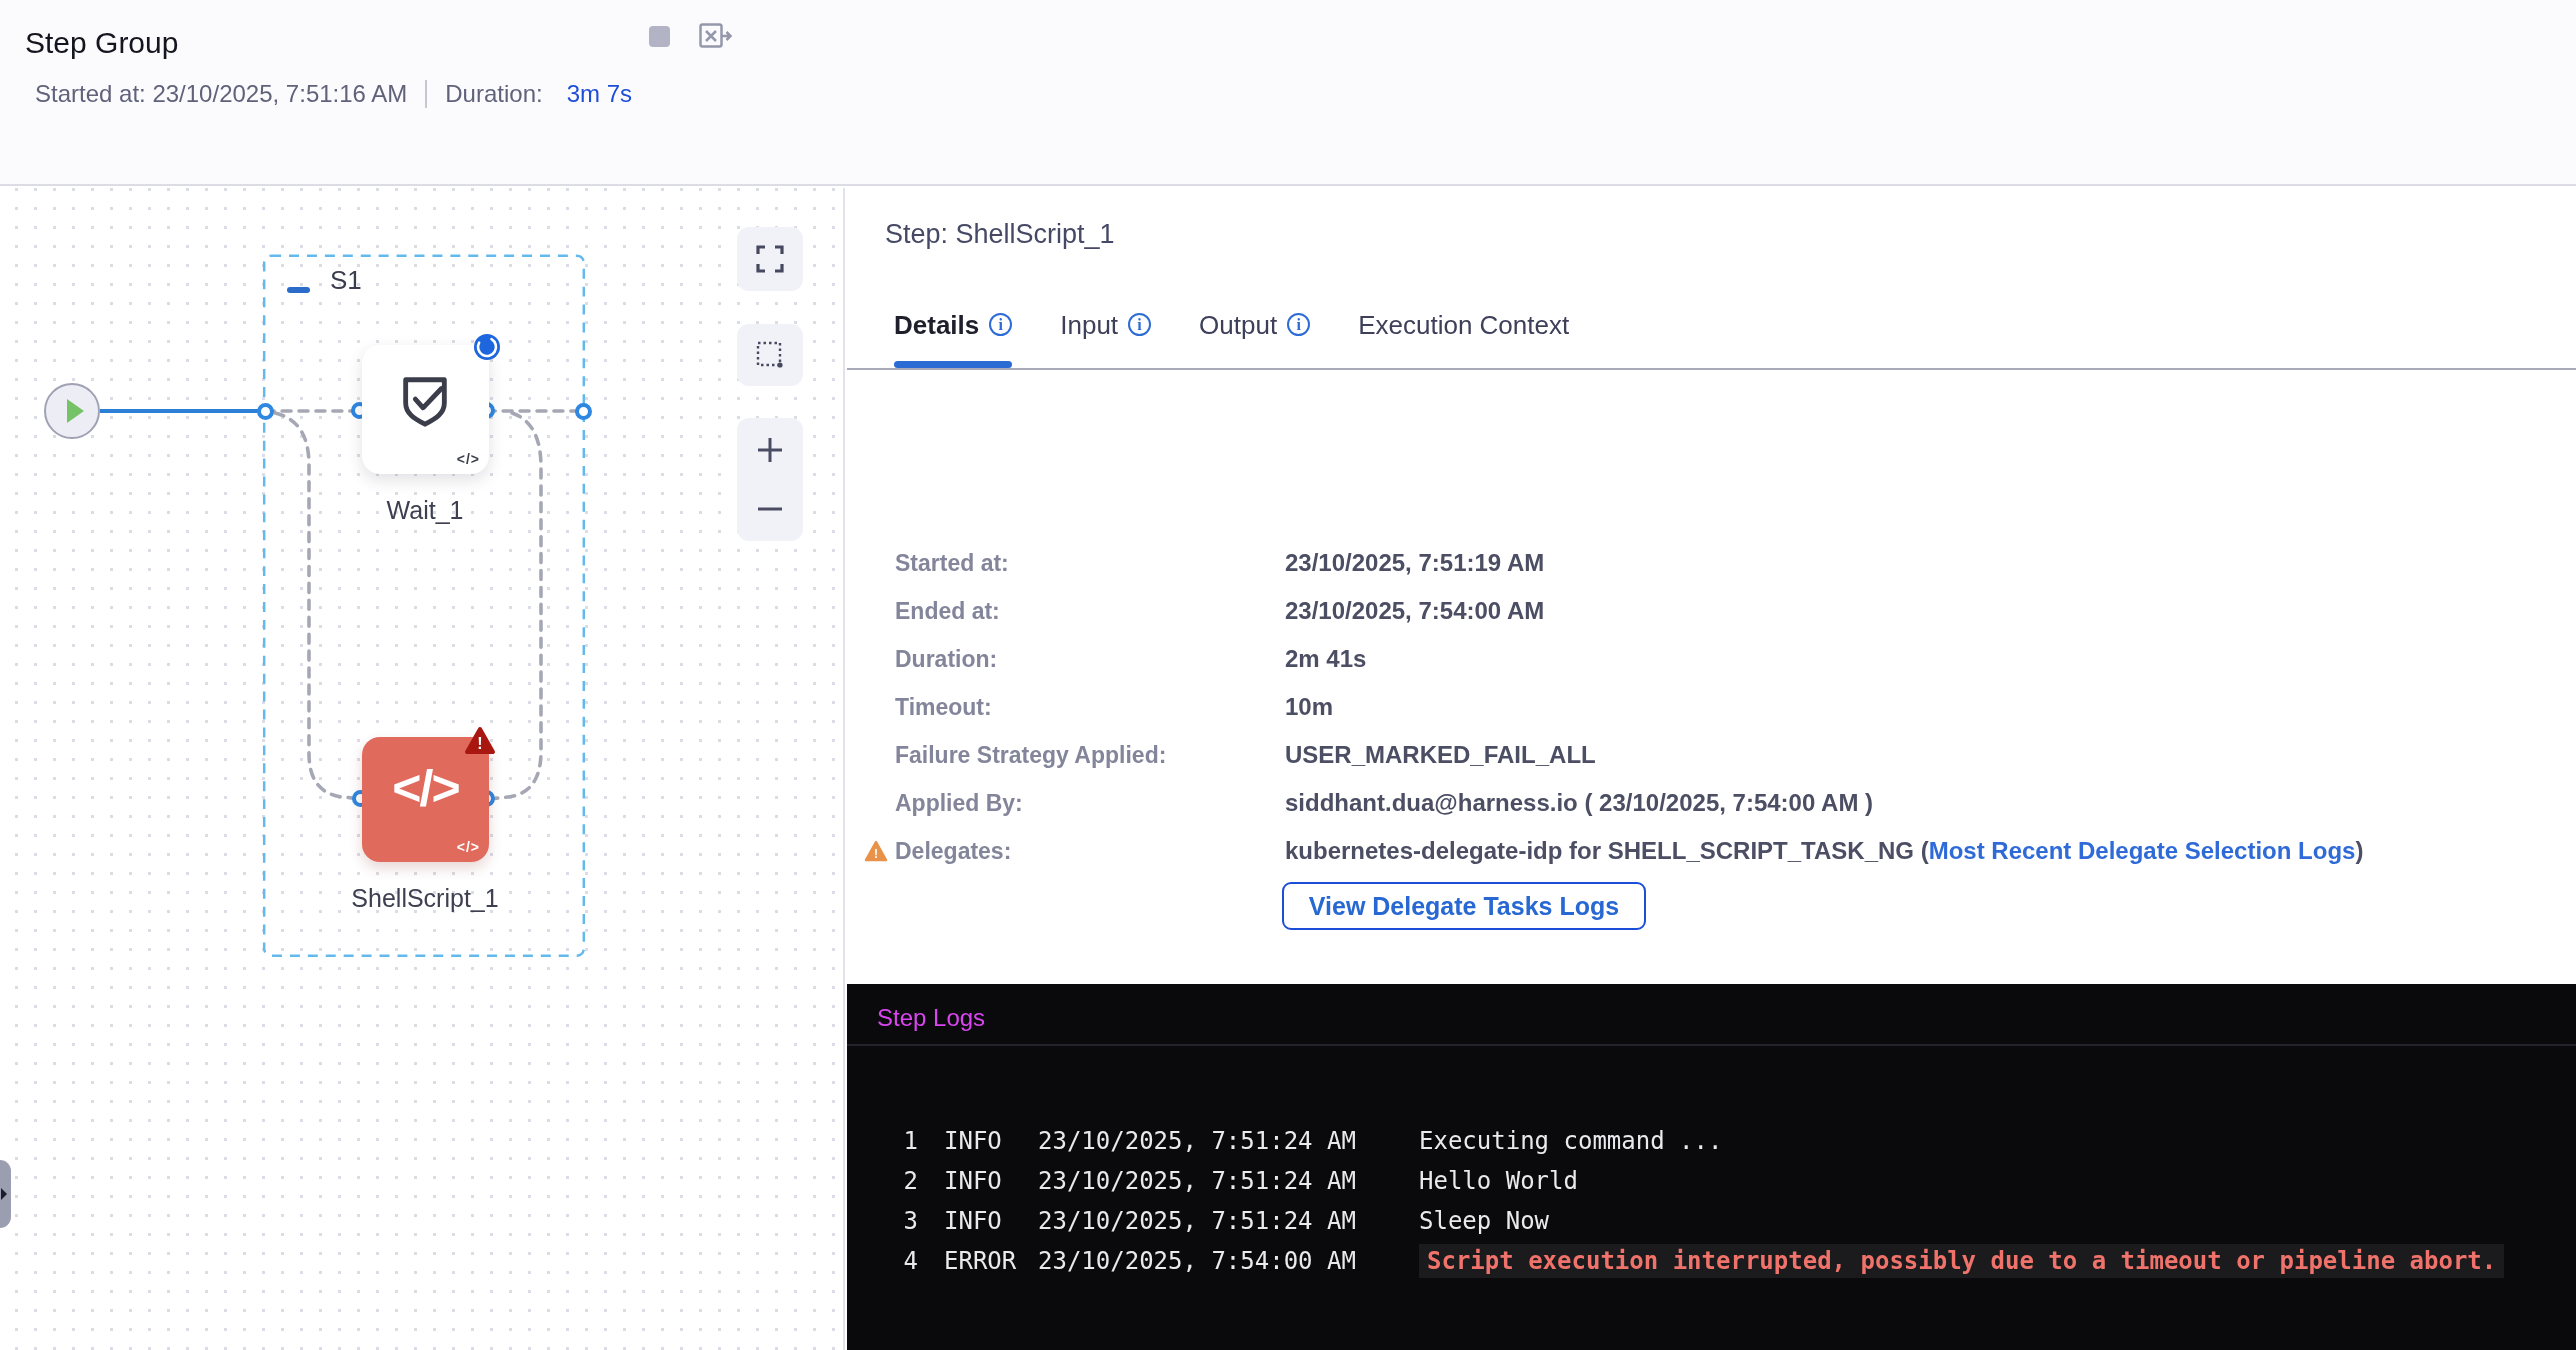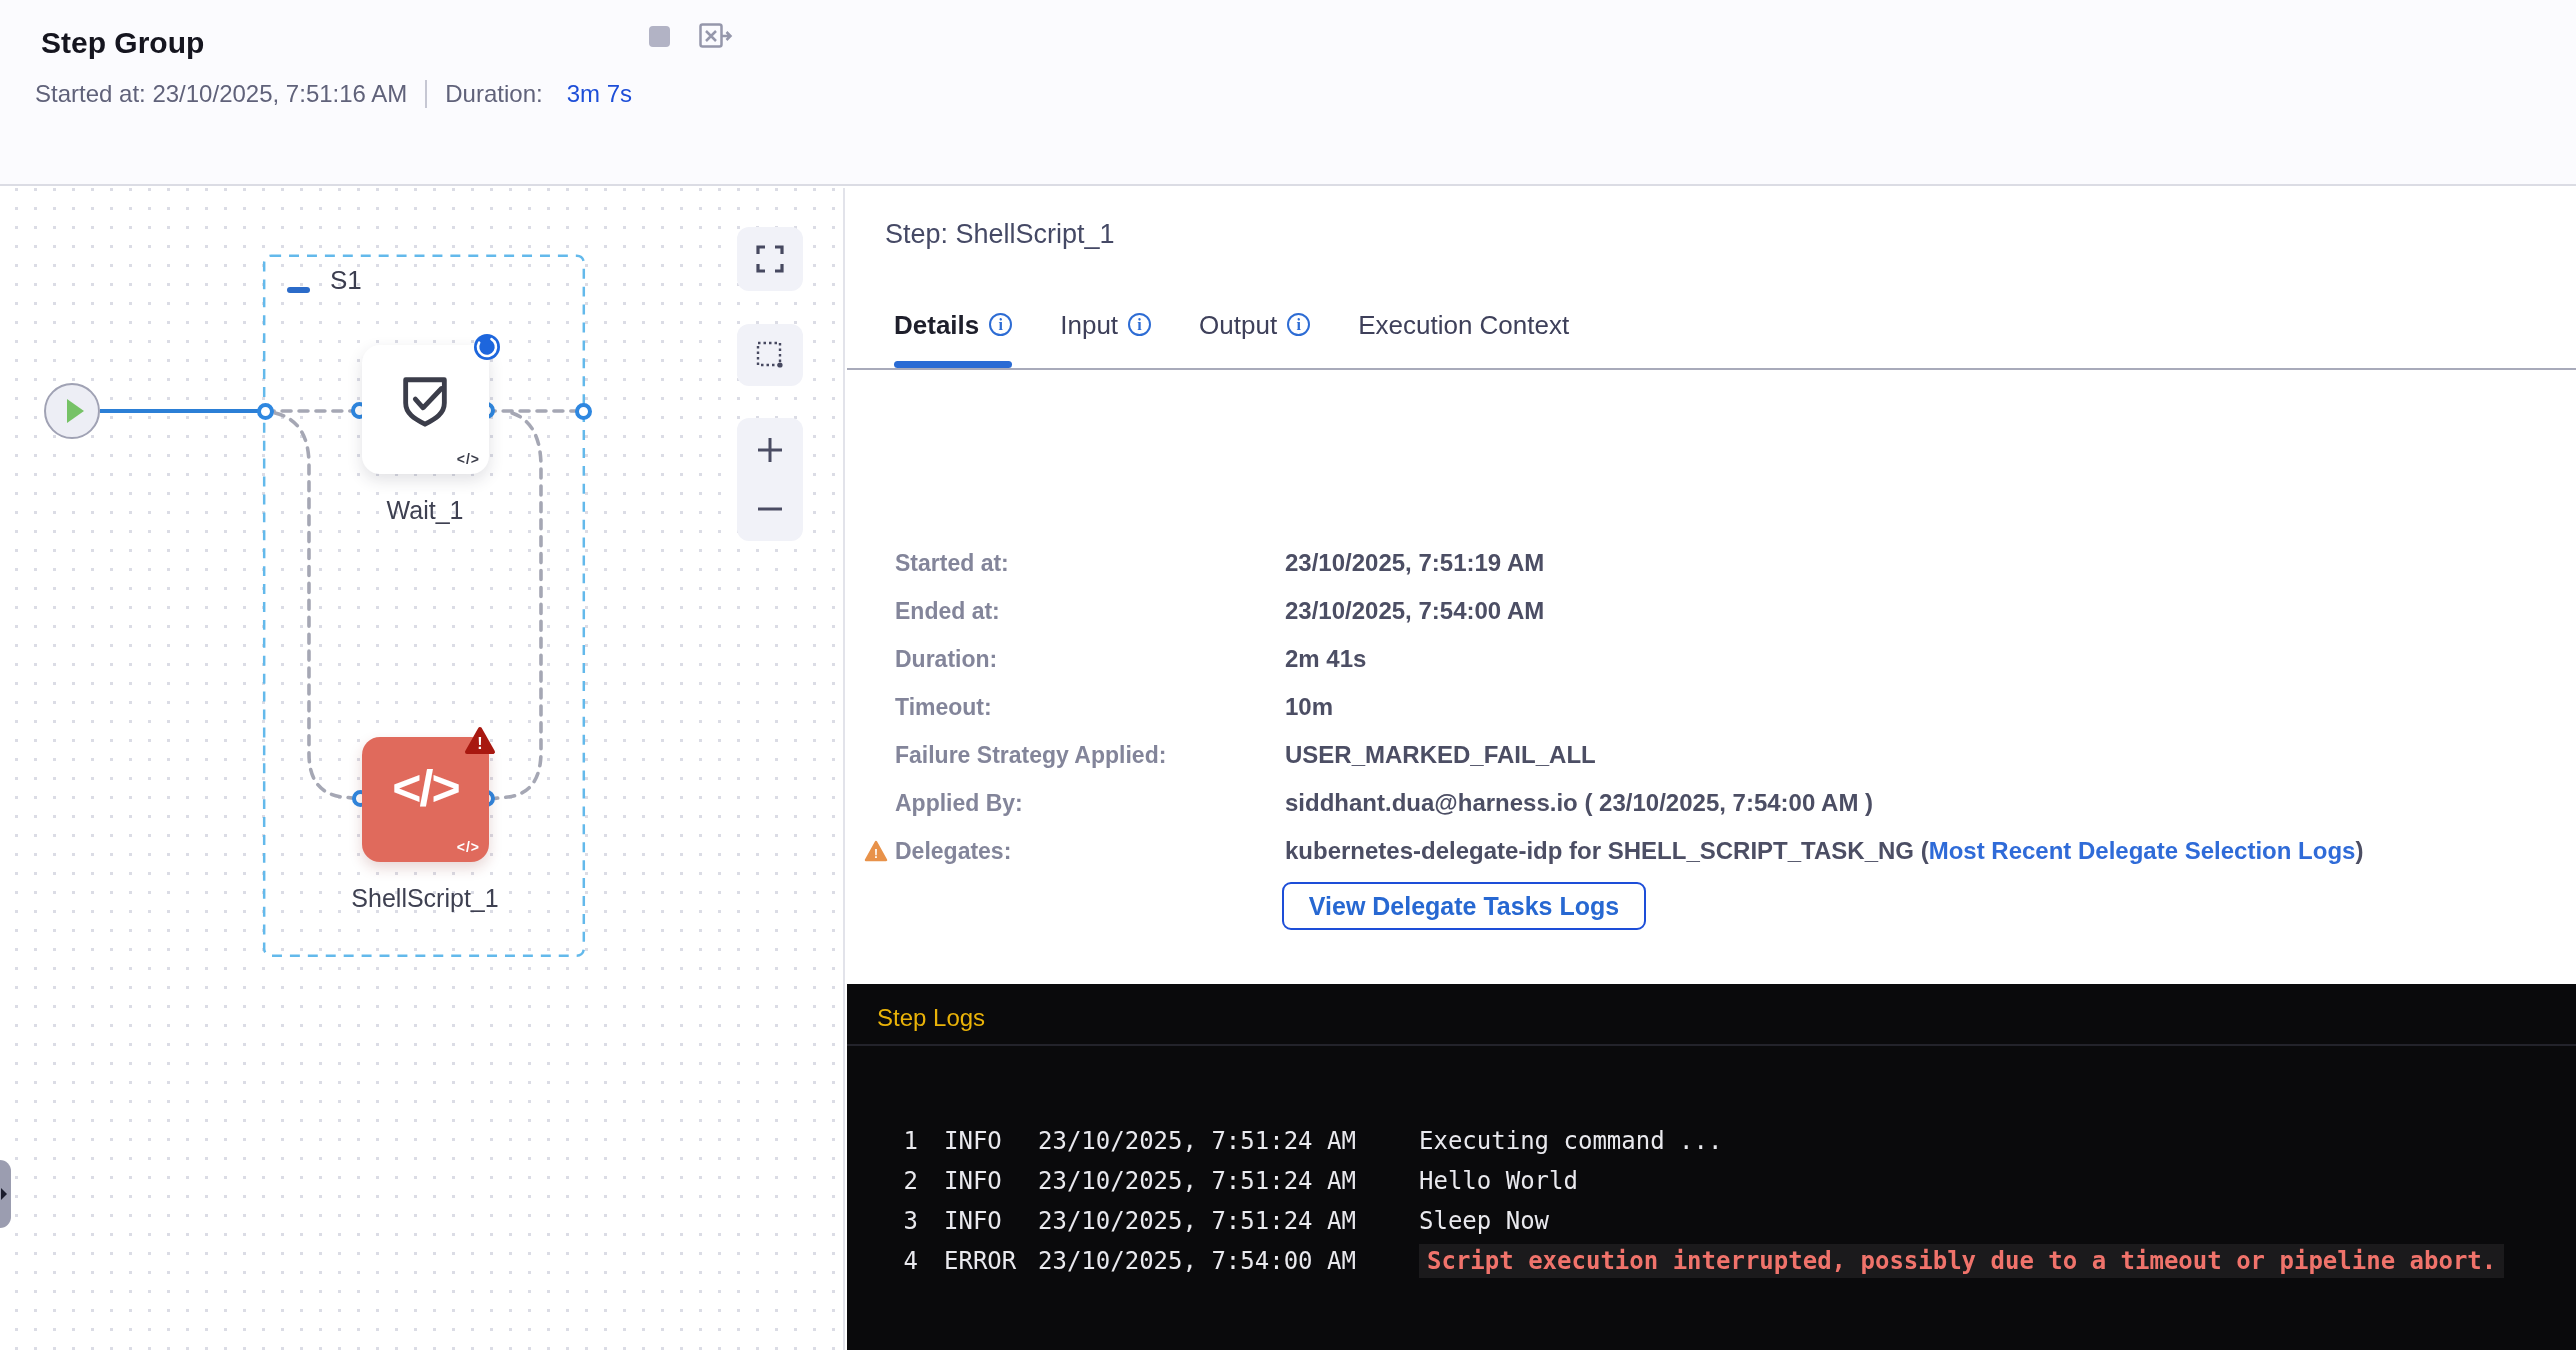--- a/index.html
+++ b/index.html
@@ -3,21 +3,21 @@
 <meta charset="utf-8">
 <style>
   html,body { margin:0; padding:0; background:#ffffff; }
   #app {
     position:relative; width:2576px; height:1351px; overflow:hidden;
     font-family:"Liberation Sans", "DejaVu Sans", sans-serif; background:#fff;
   }
   
   .header { position:absolute; left:0; top:0; width:100%; height:186px;
     background:#FBFBFE; border-bottom:2px solid #DBDCE4; box-sizing:border-box; }
-  .header-title { position:absolute; left:41px; top:26px; font-size:30px; font-weight:bold; color:#15151F; }
+  .header-title { position:absolute; left:25px; top:26px; font-size:30px; font-weight:normal; color:#15151F; }
   .header-sub { position:absolute; left:35px; top:80px; font-size:24px; color:#60627A; display:flex; align-items:center; }
   .header-sub .bold-val { color:#1d4ed8; font-weight:normal; margin-left:24px; }
   .sub-divider { display:inline-block; width:2px; height:28px; background:#C6C7D3; margin:0 18px; }
   .stop-btn { position:absolute; left:649px; top:26px; width:21px; height:21px; background:#B2B3C5; border-radius:4px; cursor:pointer; }
   .abort-btn { position:absolute; left:699px; top:23px; width:34px; height:26px; cursor:pointer; }
   
   .graph { position:absolute; left:0; top:188px; width:845px; height:1162px;
     background-color:#FFFFFF;
     background-image:radial-gradient(circle, #DBDCE5 1.7px, transparent 2px);
     background-size:19px 19px; background-position:7px 11px;
@@ -76,21 +76,21 @@
   .detail-row { display:flex; align-items:center; height:48px; }
   .detail-label { width:390px; font-size:23px; font-weight:bold; color:#83859A; position:relative; }
   .detail-value { font-size:24px; font-weight:bold; color:#4C4E64; white-space:nowrap; }
   .detail-link { color:#2F6BD8; cursor:pointer; }
   .warn-icon { position:absolute; left:-31px; top:50%; transform:translateY(-50%); width:24px; height:22px; }
   .delegate-btn { position:absolute; left:1282px; top:882px; width:364px; height:48px;
     border:2px solid #1d4ed8; border-radius:9px; background:#ffffff; color:#2768D2;
     font-size:25px; font-weight:bold; font-family:inherit; cursor:pointer; }
   
   .logs { position:absolute; left:847px; right:0; top:984px; bottom:0; background:#0A0A0C; }
-  .logs-title { position:absolute; left:30px; top:20px; font-size:24px; color:#eab308; }
+  .logs-title { position:absolute; left:30px; top:20px; font-size:24px; color:#d946ef; }
   .logs-divider { position:absolute; left:0; right:0; top:60px; height:2px; background:#23232B; }
   .log-lines { position:absolute; left:53px; top:137px; font-family:"DejaVu Sans Mono", monospace;
     font-size:24px; color:#E9E9EE; }
   .log-line { display:flex; height:40px; align-items:center; white-space:pre; }
   .ln-num { width:18px; text-align:right; }
   .ln-level { margin-left:26px; width:76px; }
   .ln-time { margin-left:18px; width:319px; }
   .ln-msg { margin-left:62px; }
   .ln-msg.err { color:#F0736B; font-weight:bold; background:#1B1A1C; padding:3px 8px; }
 </style>

